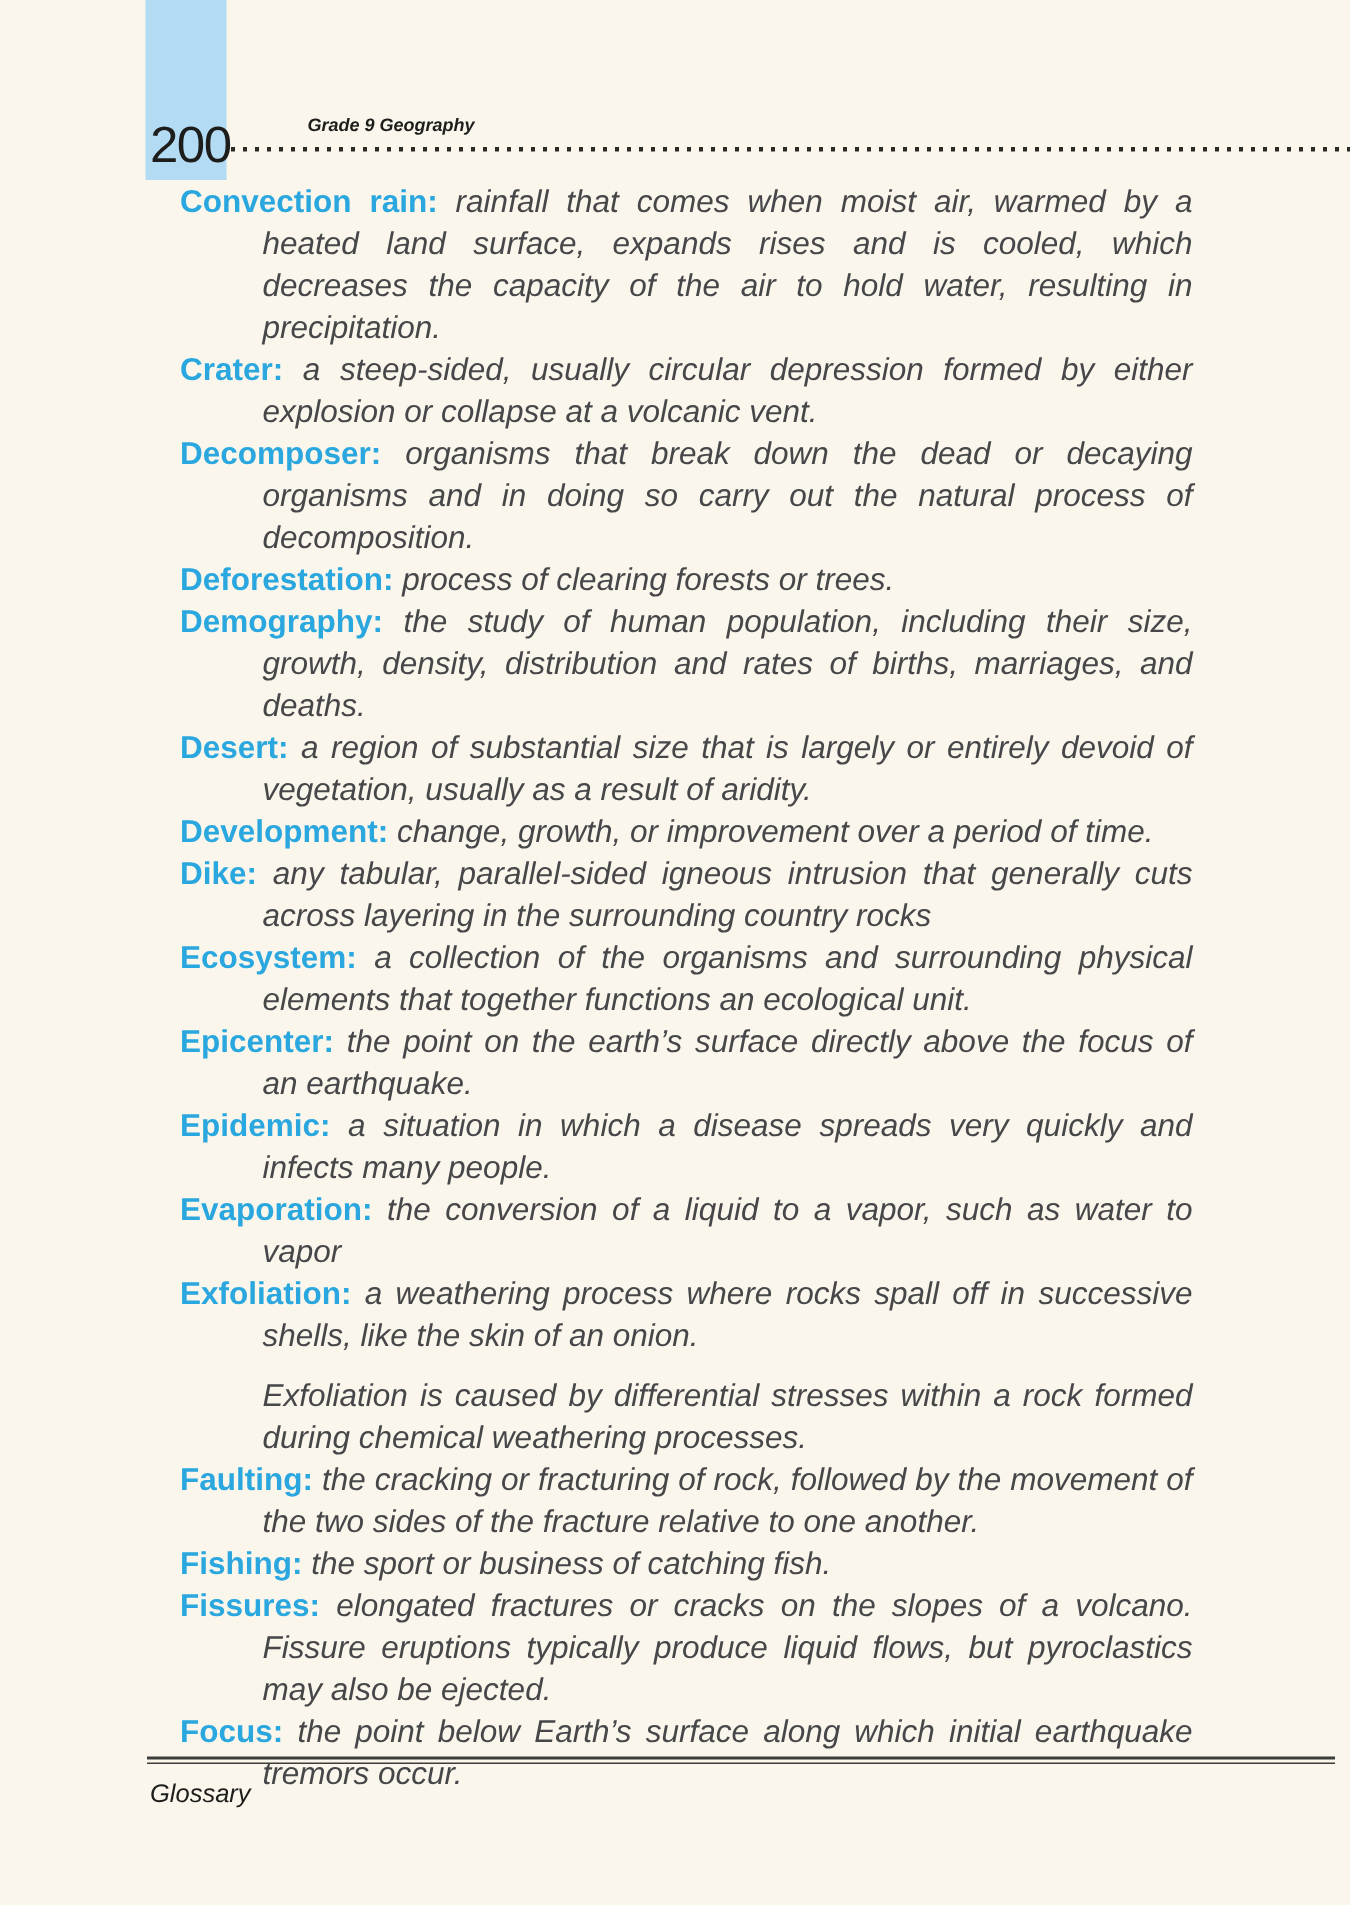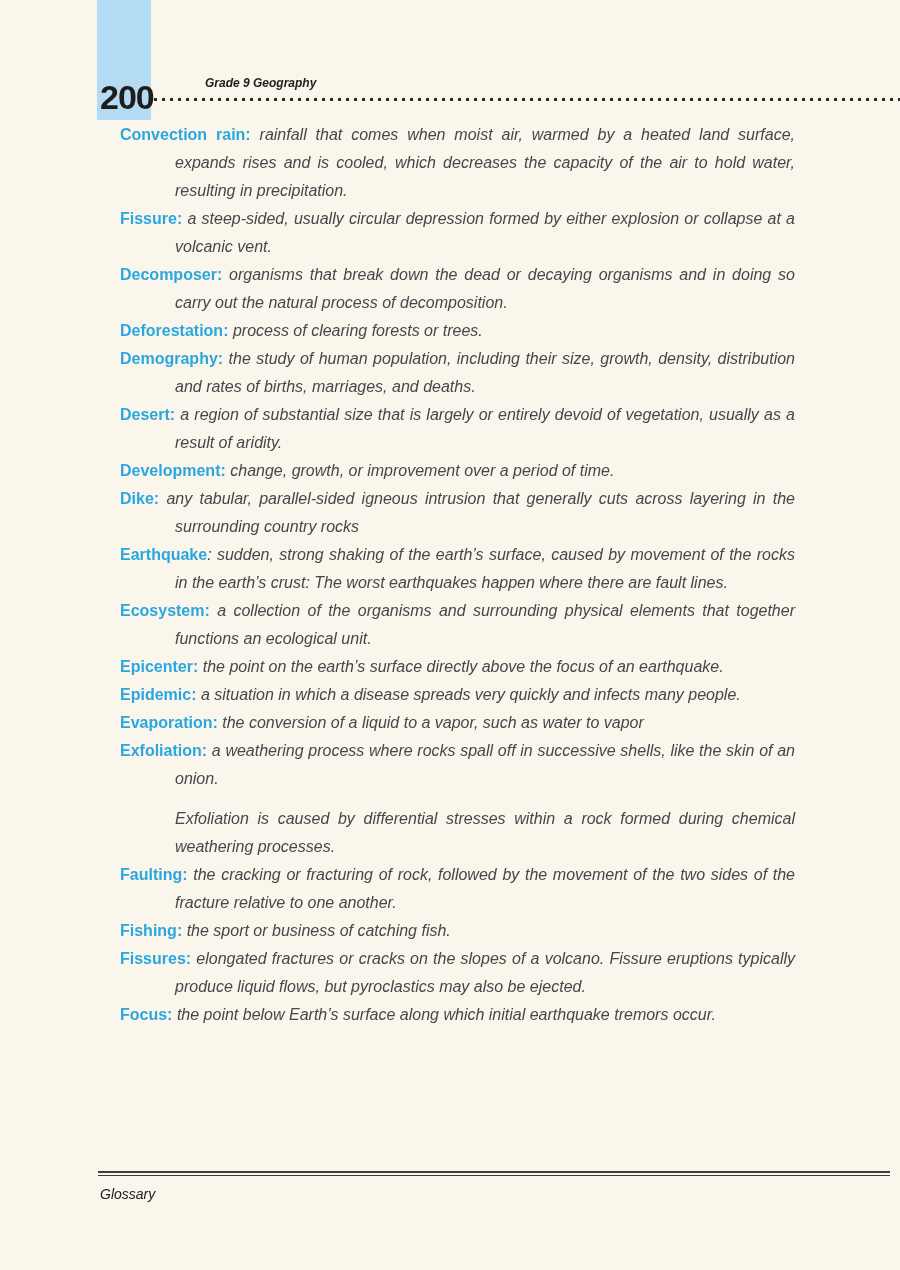--- a/index.html
+++ b/index.html
@@ -10,77 +10,76 @@
     font-family:"Liberation Sans", sans-serif;
     overflow:hidden;
   }
   
   .topbar{
     position:absolute;left:97px;top:0;width:54px;height:120px;
     background:#b3dcf4;
   }
   .page-number{
     position:absolute;left:100px;top:80px;
-    font-size:34px;font-weight:bold;color:#1d1d1b;
+    font-size:34px;font-weight:normal;color:#1d1d1b;
     letter-spacing:-1px;line-height:1;
   }
   .header-title{
     position:absolute;left:205px;top:76px;
     font-size:12px;font-weight:bold;font-style:italic;color:#1d1d1b;
     line-height:1.2;
   }
   .dotted-rule{
     position:absolute;left:154px;top:98px;width:746px;height:3px;
     background:repeating-linear-gradient(to right,#2b2b28 0 3px,transparent 3px 8px);
   }
   
   .glossary{
     position:absolute;top:121px;left:120px;width:675px;
   }
   .entry{
     margin:0;
-    font-size:16px;line-height:28px;
+    font-size:21px;line-height:28px;
     font-style:italic;color:#47474a;
     text-align:justify;
     padding-left:55px;text-indent:-55px;
   }
   .entry.cont{text-indent:0;margin-top:12px;}
   .term{
     font-style:normal;font-weight:bold;color:#2aa7de;
   }
   
   .double-rule{
     position:absolute;left:98px;top:1171px;width:792px;height:2px;
     border-top:2px solid #3c3c3a;border-bottom:1px solid #3c3c3a;
   }
   .footer-label{
     position:absolute;left:100px;top:1186px;
-    font-size:14px;font-style:italic;color:#1d1d1b;
+    font-size:17px;font-style:italic;color:#1d1d1b;
   }
 </style>
 </head>
 <body>
 
 <div class="page">
 
   <div class="topbar"></div>
   <div class="page-number">200</div>
   <div class="header-title">Grade 9 Geography</div>
   <div class="dotted-rule"></div>
 
   <main class="glossary" id="glossary-list">
       <p class="entry"><span class="term">Convection rain:</span> rainfall that comes when moist air, warmed by a heated land surface, expands rises and is cooled, which decreases the capacity of the air to hold water, resulting in precipitation.</p>
-      <p class="entry"><span class="term">Fissure:</span> a steep-sided, usually circular depression formed by either explosion or collapse at a volcanic vent.</p>
+      <p class="entry"><span class="term">Crater:</span> a steep-sided, usually circular depression formed by either explosion or collapse at a volcanic vent.</p>
       <p class="entry"><span class="term">Decomposer:</span> organisms that break down the dead or decaying organisms and in doing so carry out the natural process of decomposition.</p>
       <p class="entry"><span class="term">Deforestation:</span> process of clearing forests or trees.</p>
       <p class="entry"><span class="term">Demography:</span> the study of human population, including their size, growth, density, distribution and rates of births, marriages, and deaths.</p>
       <p class="entry"><span class="term">Desert:</span> a region of substantial size that is largely or entirely devoid of vegetation, usually as a result of aridity.</p>
       <p class="entry"><span class="term">Development:</span> change, growth, or improvement over a period of time.</p>
       <p class="entry"><span class="term">Dike:</span> any tabular, parallel-sided igneous intrusion that generally cuts across layering in the surrounding country rocks</p>
-      <p class="entry"><span class="term">Earthquake</span>: sudden, strong shaking of the earth’s surface, caused by movement of the rocks in the earth’s crust: The worst earthquakes happen where there are fault lines.</p>
       <p class="entry"><span class="term">Ecosystem:</span> a collection of the organisms and surrounding physical elements that together functions an ecological unit.</p>
       <p class="entry"><span class="term">Epicenter:</span> the point on the earth’s surface directly above the focus of an earthquake.</p>
       <p class="entry"><span class="term">Epidemic:</span> a situation in which a disease spreads very quickly and infects many people.</p>
       <p class="entry"><span class="term">Evaporation:</span> the conversion of a liquid to a vapor, such as water to vapor</p>
       <p class="entry"><span class="term">Exfoliation:</span> a weathering process where rocks spall off in successive shells, like the skin of an onion.</p>
       <p class="entry cont">Exfoliation is caused by differential stresses within a rock formed during chemical weathering processes.</p>
       <p class="entry"><span class="term">Faulting:</span> the cracking or fracturing of rock, followed by the movement of the two sides of the fracture relative to one another.</p>
       <p class="entry"><span class="term">Fishing:</span> the sport or business of catching fish.</p>
       <p class="entry"><span class="term">Fissures:</span> elongated fractures or cracks on the slopes of a volcano. Fissure eruptions typically produce liquid flows, but pyroclastics may also be ejected.</p>
       <p class="entry"><span class="term">Focus:</span> the point below Earth’s surface along which initial earthquake tremors occur.</p>

